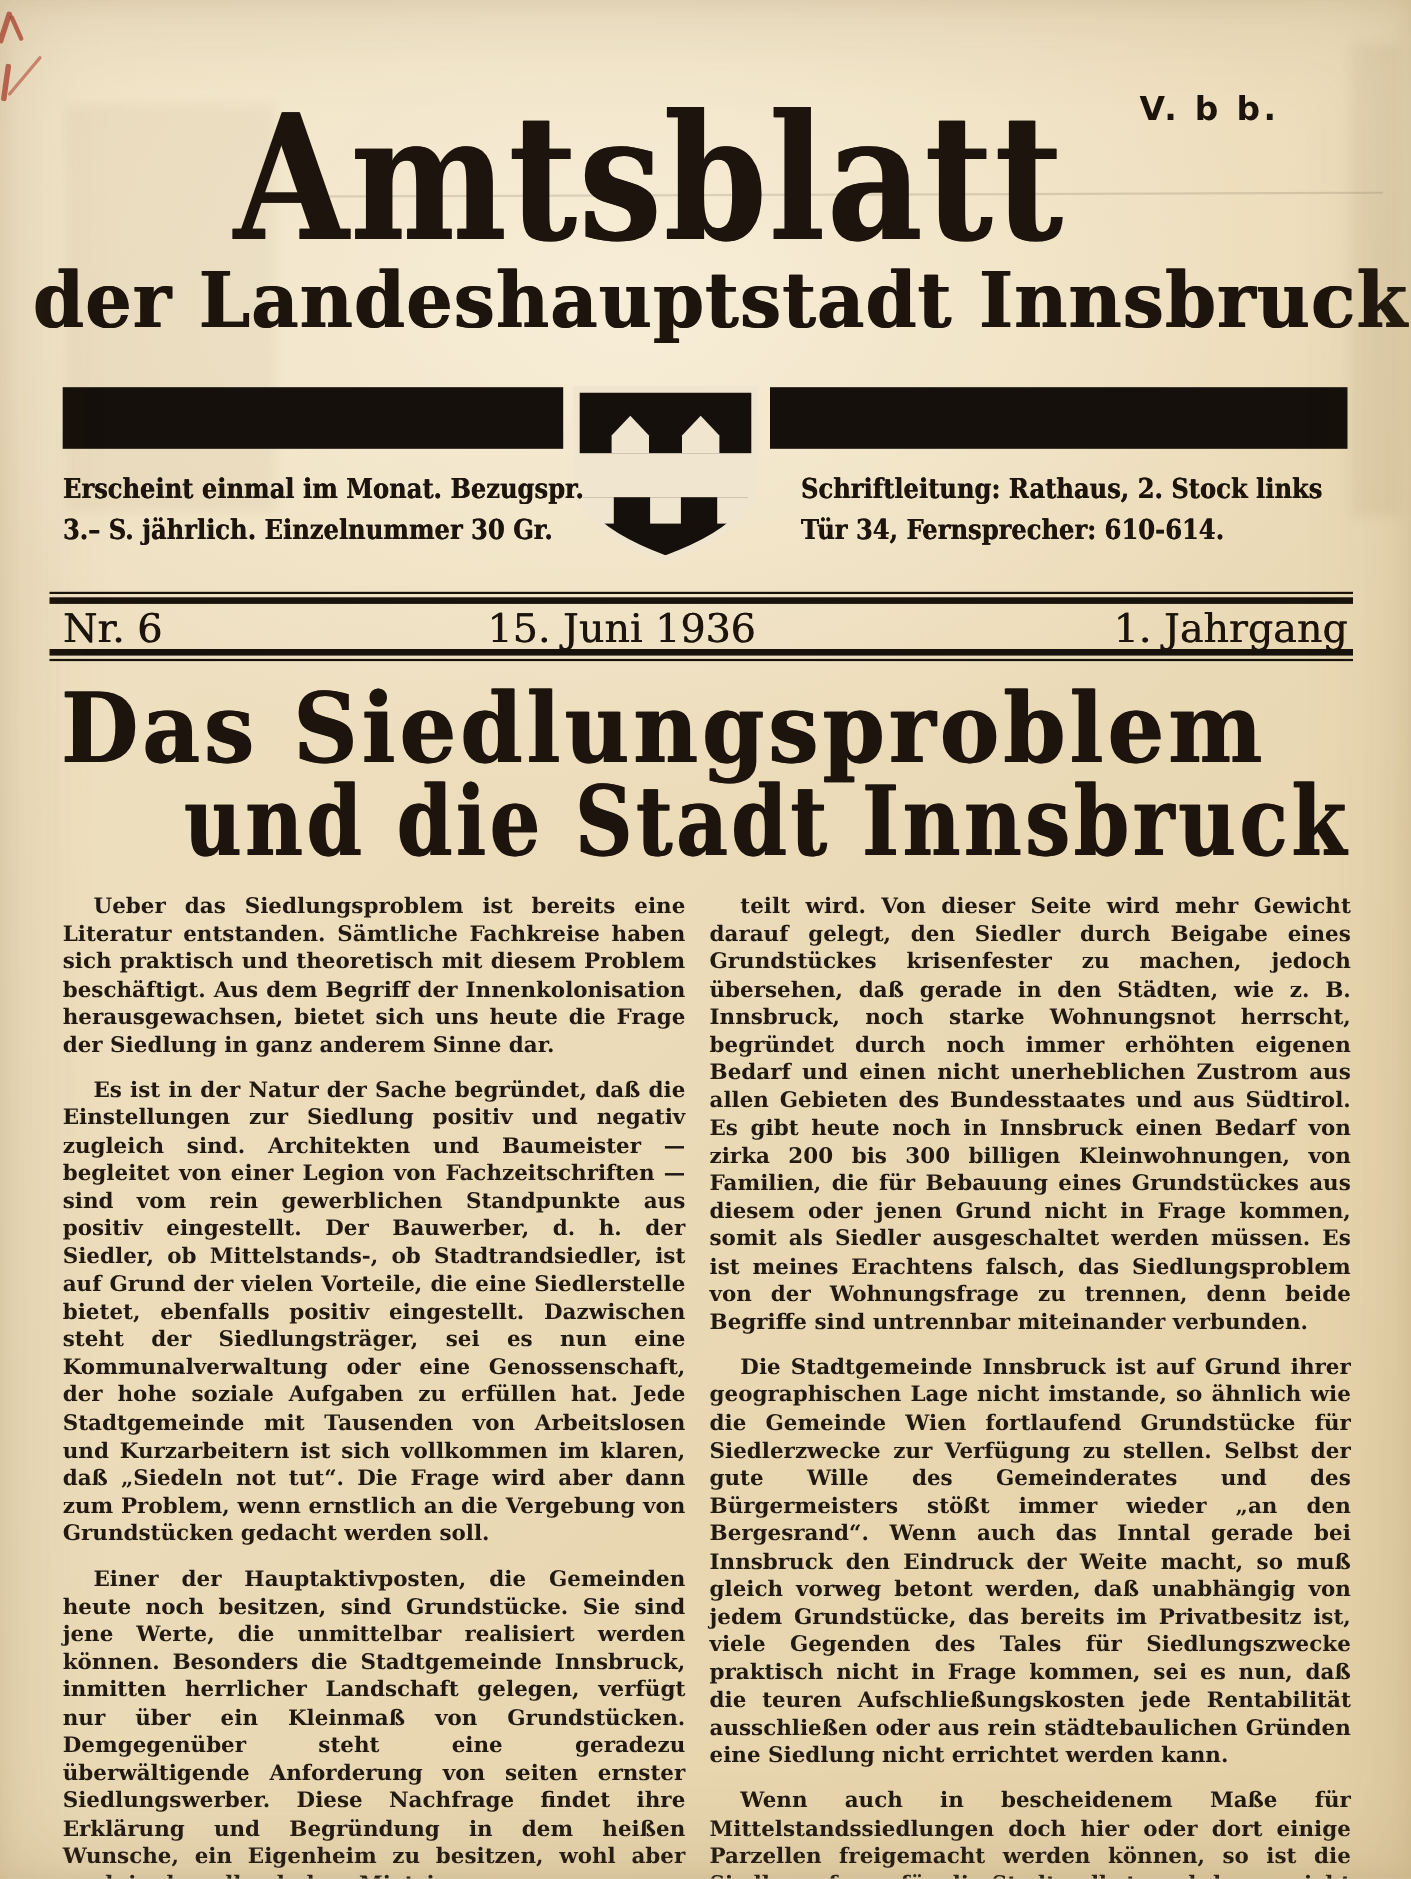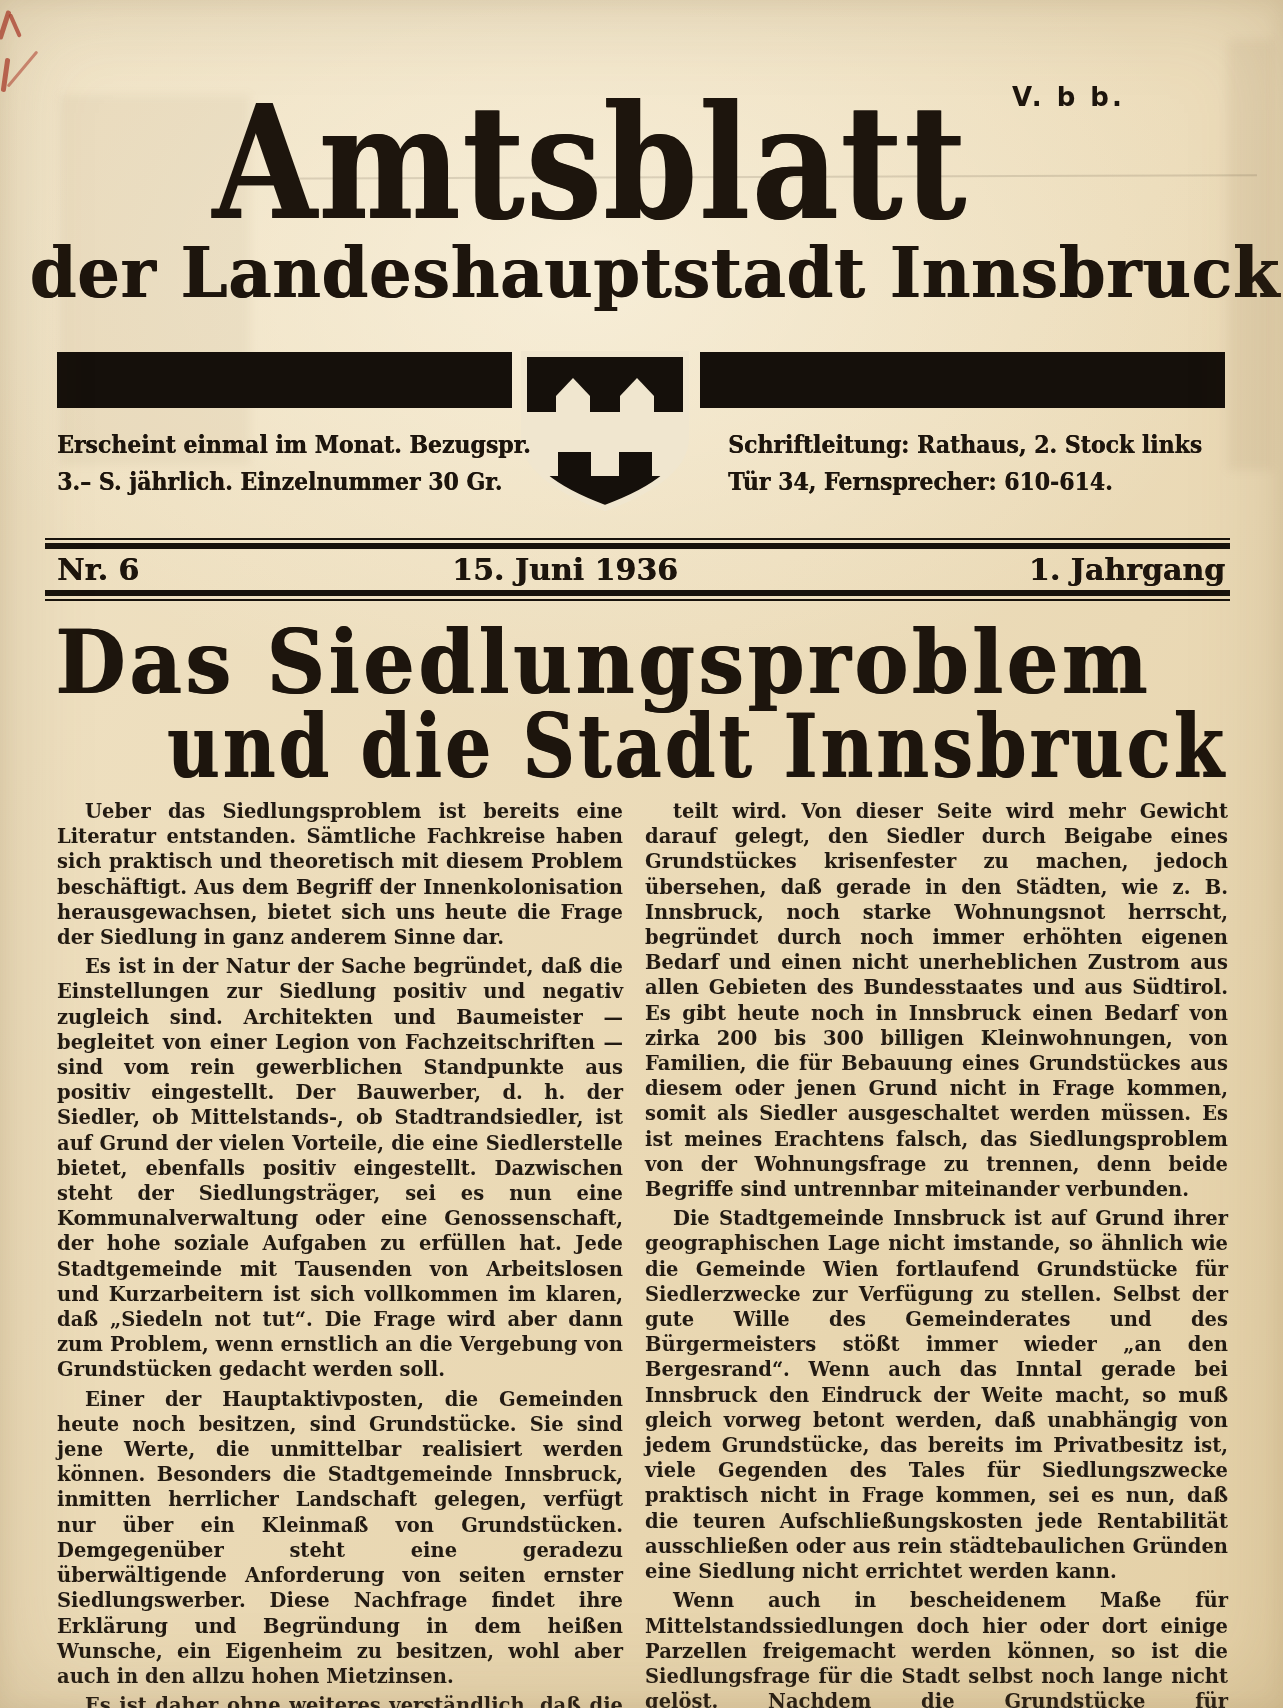--- a/index.html
+++ b/index.html
@@ -24,23 +24,23 @@
   .ghost1{left:60px;top:95px;width:190px;height:370px;}
   .ghost2{left:1228px;top:40px;width:45px;height:430px;background:rgba(140,115,75,.09);}
   .pencil-line{position:absolute;left:245px;top:176px;width:1012px;height:2px;
     background:rgba(90,80,60,.17);transform:rotate(-.2deg);}
   .red-mark{position:absolute;background:#b23a2c;border-radius:2px;opacity:.75;}
   .rm1{left:2px;top:10px;width:5px;height:30px;transform:rotate(18deg);}
   .rm2{left:13px;top:13px;width:4px;height:25px;transform:rotate(-24deg);}
   .rm3{left:3px;top:58px;width:5px;height:34px;transform:rotate(8deg);}
   .rm4{left:21px;top:46px;width:3px;height:46px;transform:rotate(40deg);opacity:.55;}
   
-  .vbb{position:absolute;left:1012px;top:82px;
+  .vbb{position:absolute;left:1036px;top:82px;
     font-family:"DejaVu Sans","Liberation Sans",sans-serif;
-    font-weight:bold;font-size:26px;letter-spacing:3px;}
+    font-weight:bold;font-size:30px;letter-spacing:3px;}
   
   .mast1{position:absolute;left:0;top:84px;width:1180px;text-align:center;
     font-size:158px;line-height:1;font-weight:bold;letter-spacing:2px;
     transform:scaleX(.85);transform-origin:50% 0;
     text-shadow:1px 0 currentColor;white-space:nowrap;}
   .mast2{position:absolute;left:0;top:238px;width:1180px;text-align:center;
     font-size:70px;line-height:1;font-weight:bold;letter-spacing:1px;
     transform:scaleX(.95);transform-origin:50% 0;
     text-shadow:1px 0 currentColor;white-space:nowrap;}
   
@@ -56,36 +56,36 @@
   .imprint-right{left:728px;}
   
   .rule{position:absolute;left:45px;width:1185px;}
   .rule div{width:100%;}
   .rl-thin{height:2px;background:#17120c;}
   .rl-gap{height:3px;}
   .rl-thick{height:6px;background:#17120c;}
   .rule-top{top:538px;}
   .rule-bottom{top:590px;}
   
-  .dateline-item{position:absolute;top:552px;font-size:30px;font-weight:bold;
+  .dateline-item{position:absolute;top:552px;font-size:36px;font-weight:normal;
     text-shadow:.5px 0 currentColor;white-space:nowrap;}
   .dl-issue{left:57px;}
   .dl-date{left:0;width:1130px;text-align:center;}
   .dl-volume{right:58px;}
   
   .headline{position:absolute;font-size:88px;line-height:84px;font-weight:bold;
     letter-spacing:4px;text-shadow:1.2px 0 currentColor;white-space:nowrap;}
   .hl1{left:55px;top:620px;transform:scaleX(.92);transform-origin:0 0;}
   .hl2{right:56px;top:704px;transform:scaleX(.82);transform-origin:100% 0;}
   
   .column{position:absolute;top:795px;font-size:19.5px;line-height:25.2px;
     text-align:justify;font-weight:bold;color:#221a12;}
   .col-left{left:57px;width:566px;}
   .col-right{left:645px;width:583px;}
-  .column p{margin:4px 0 4px 0;text-indent:28px;}
+  .column p{margin:16px 0 4px 0;text-indent:28px;}
 </style>
 </head>
 <body>
 
 <div class="page">
 
   <div class="ghost ghost1"></div>
   <div class="ghost ghost2"></div>
   <div class="pencil-line"></div>
   <div class="red-mark rm1"></div>

